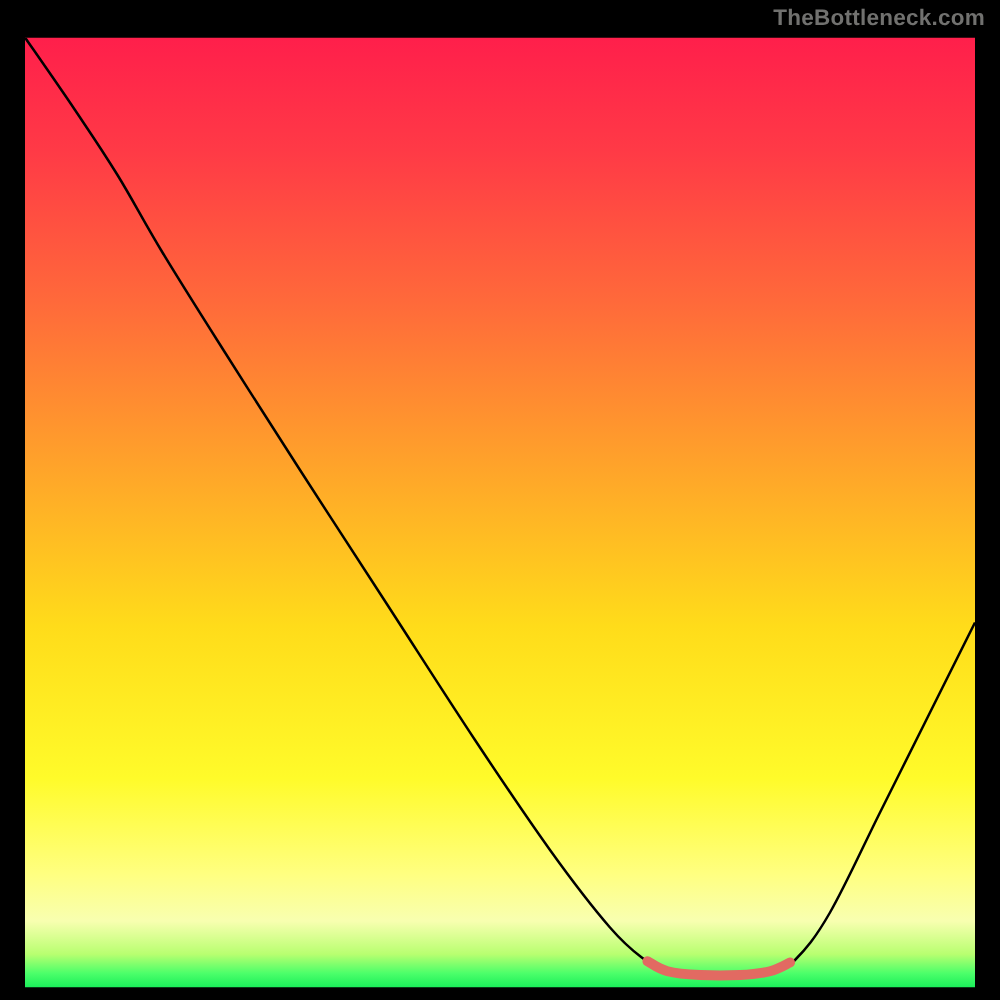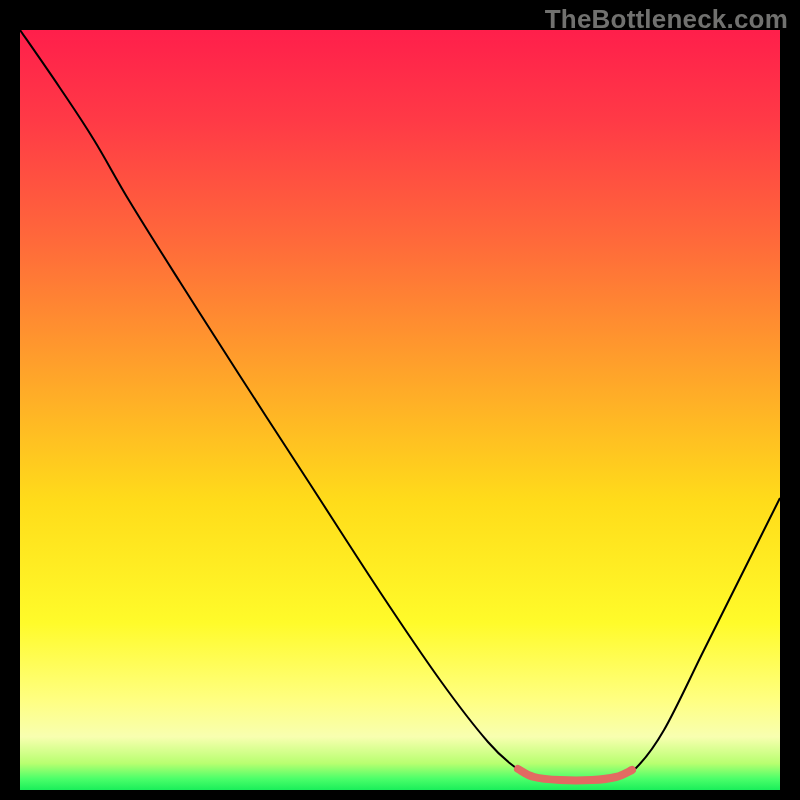--- a/index.html
+++ b/index.html
@@ -16,21 +16,21 @@
     top: 30px;
     width: 760px;
     height: 760px;
     background: #000000;
   }
   .watermark {
     position: absolute;
     top: 4px;
     right: 12px;
     font-family: Arial, Helvetica, sans-serif;
-    font-size: 26px;
+    font-size: 18px;
     font-weight: 600;
     color: #71716f;
     letter-spacing: 0.2px;
   }
   svg {
     display: block;
   }
 </style>
 </head>
 <body>

